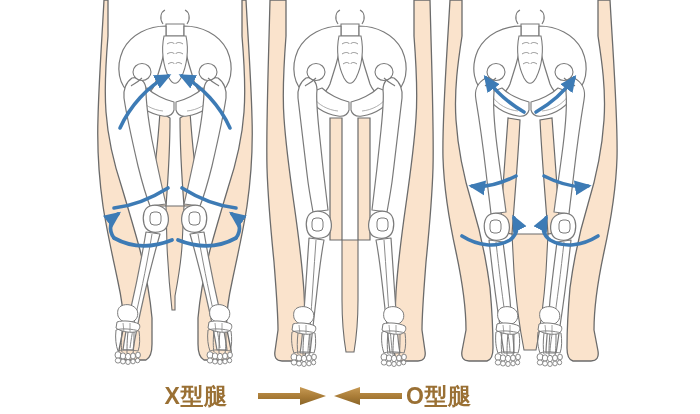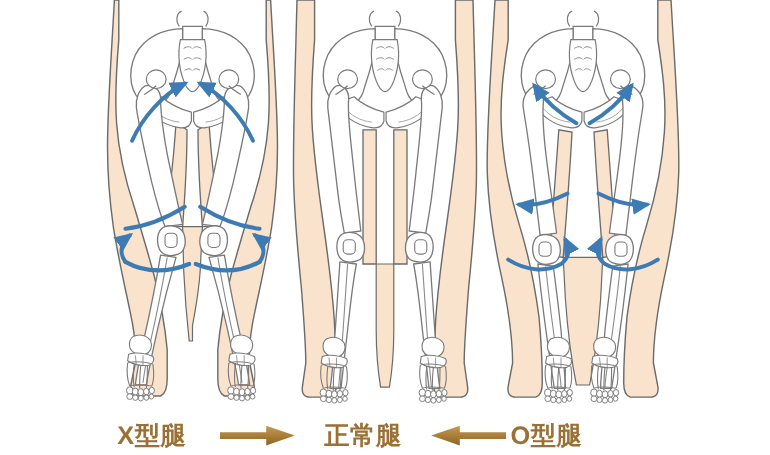--- a/index.html
+++ b/index.html
@@ -306,21 +306,20 @@
       <defs>
         <linearGradient id="brownGradR" x1="0" y1="0" x2="0" y2="1">
           <stop offset="0%" stop-color="#c79a54"></stop>
           <stop offset="55%" stop-color="#a87b36"></stop>
           <stop offset="100%" stop-color="#8a6529"></stop>
         </linearGradient>
       </defs>
       <path d="M 2,7 L 44,7 L 44,1 L 70,10 L 44,19 L 44,13 L 2,13 Z" fill="url(#brownGradR)"></path>
     </svg>
   </div>
-  <div class="caption-label lbl-normal">正常腿</div>
   <div class="caption-arrow">
     <svg width="72" height="20" viewBox="0 0 72 20" xmlns="http://www.w3.org/2000/svg">
       <defs>
         <linearGradient id="brownGradL" x1="0" y1="0" x2="0" y2="1">
           <stop offset="0%" stop-color="#c79a54"></stop>
           <stop offset="55%" stop-color="#a87b36"></stop>
           <stop offset="100%" stop-color="#8a6529"></stop>
         </linearGradient>
       </defs>
       <path d="M 70,7 L 28,7 L 28,1 L 2,10 L 28,19 L 28,13 L 70,13 Z" fill="url(#brownGradL)"></path>

